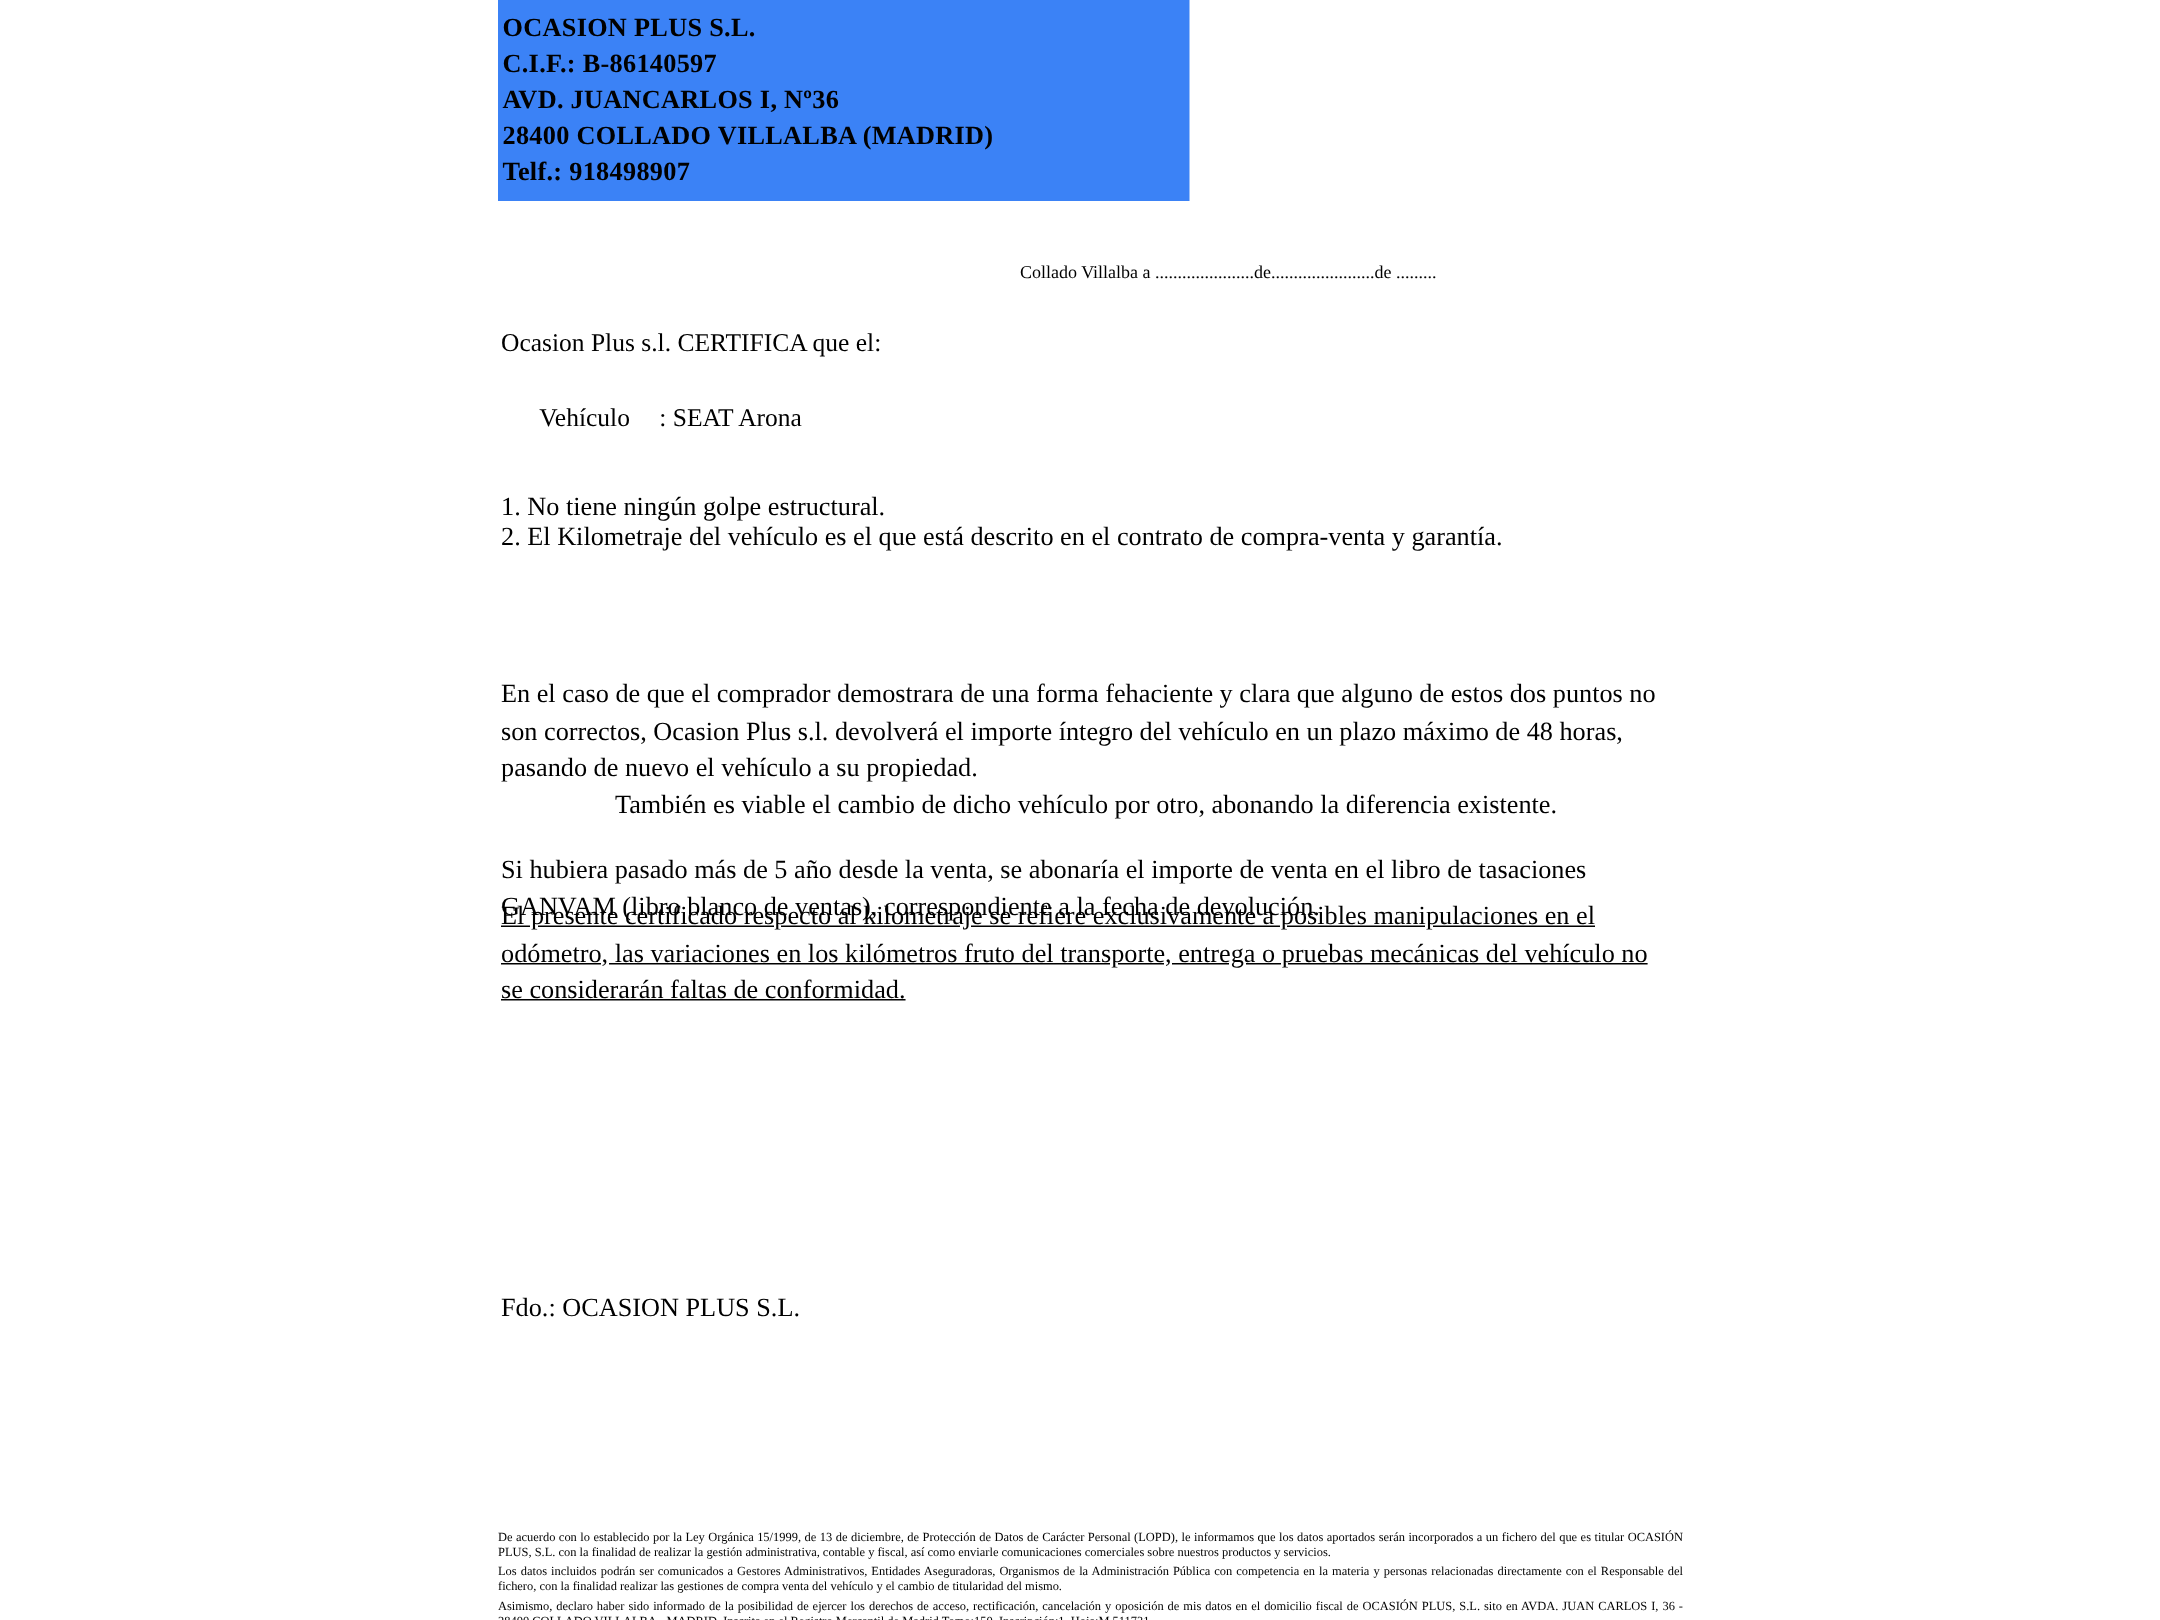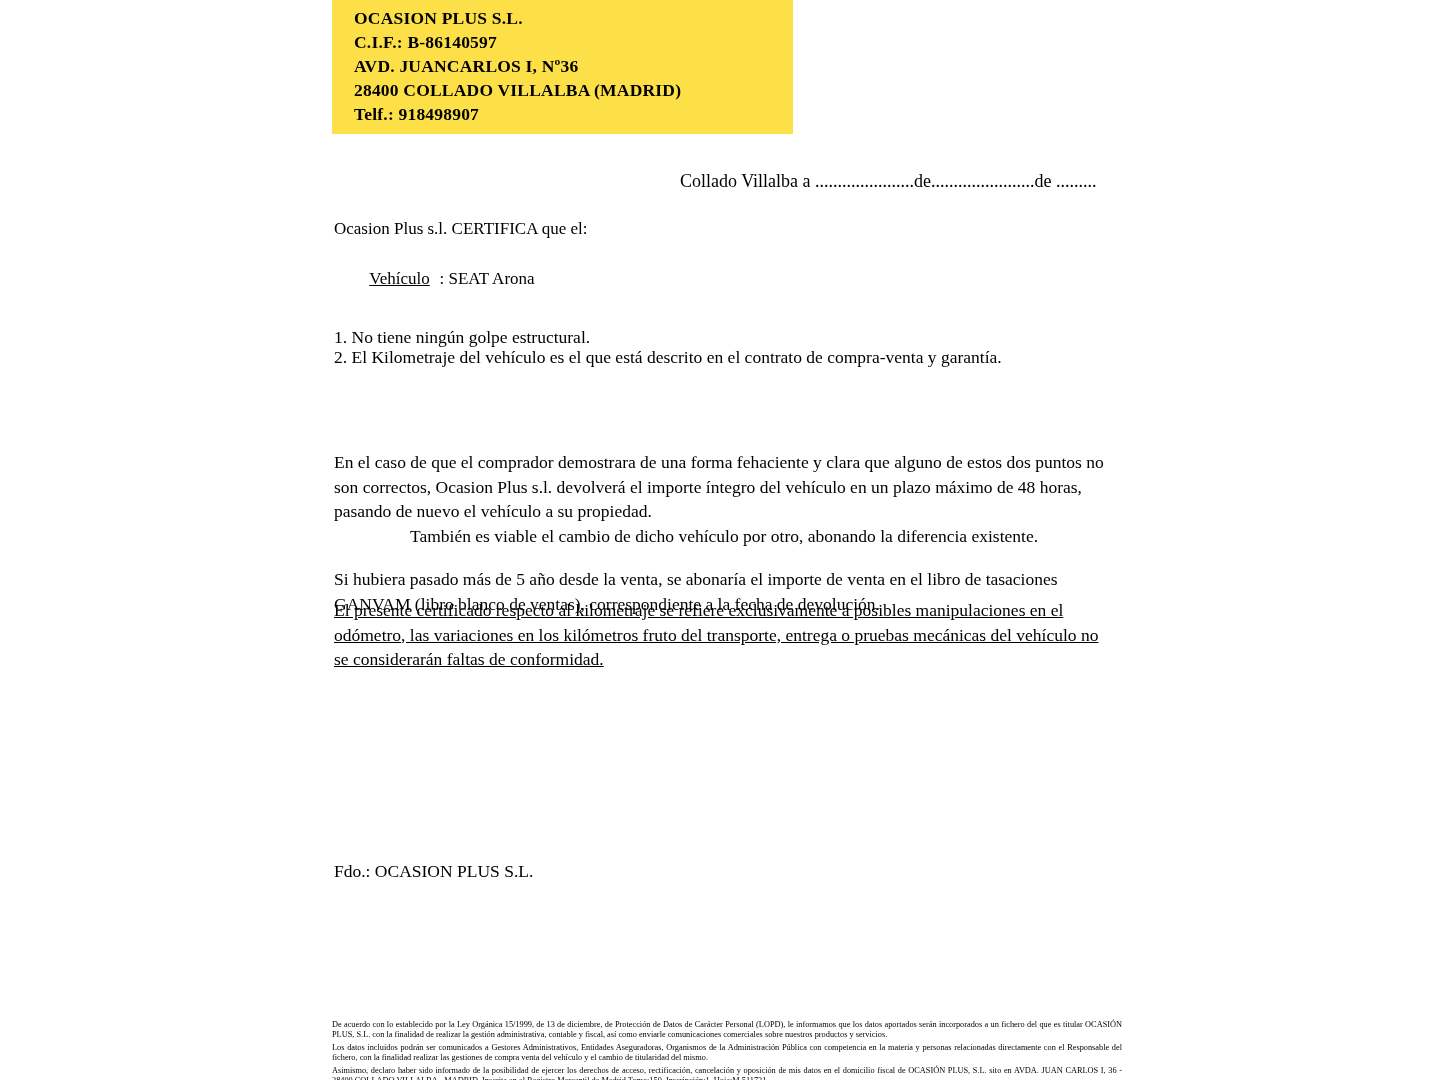--- a/index.html
+++ b/index.html
@@ -20,58 +20,56 @@
     width: 1440px;
     height: 1080px;
   }
 
   
   .letterhead {
     position: absolute;
     left: 332px;
     top: 0px;
     width: 461px;
-    padding: 6px 0 8px 22px;
-    background: #fde047;
+    padding: 6px 0 8px 3px;
+    background: #3b82f6;
     box-sizing: border-box;
   }
   .letterhead div {
     font-family: "Liberation Serif", serif;
     font-weight: bold;
     font-size: 17.5px;
     line-height: 24px;
     letter-spacing: 0.2px;
   }
 
   
   .date-line {
     position: absolute;
     left: 680px;
     top: 170px;
-    font-size: 18px;
+    font-size: 12px;
     line-height: 22px;
     white-space: nowrap;
   }
 
   
   .certifies {
     position: absolute;
     left: 334px;
     top: 216px;
     font-size: 17px;
     line-height: 25px;
   }
   .field-row {
     white-space: pre;
   }
   .field-label {
-    text-decoration: underline;
     display: inline-block;
     width: 80px;
-    text-align: center;
   }
 
   
   .point {
     position: absolute;
     left: 334px;
     font-size: 17.5px;
     line-height: 24px;
   }
   .point-1 { top: 325px; }

